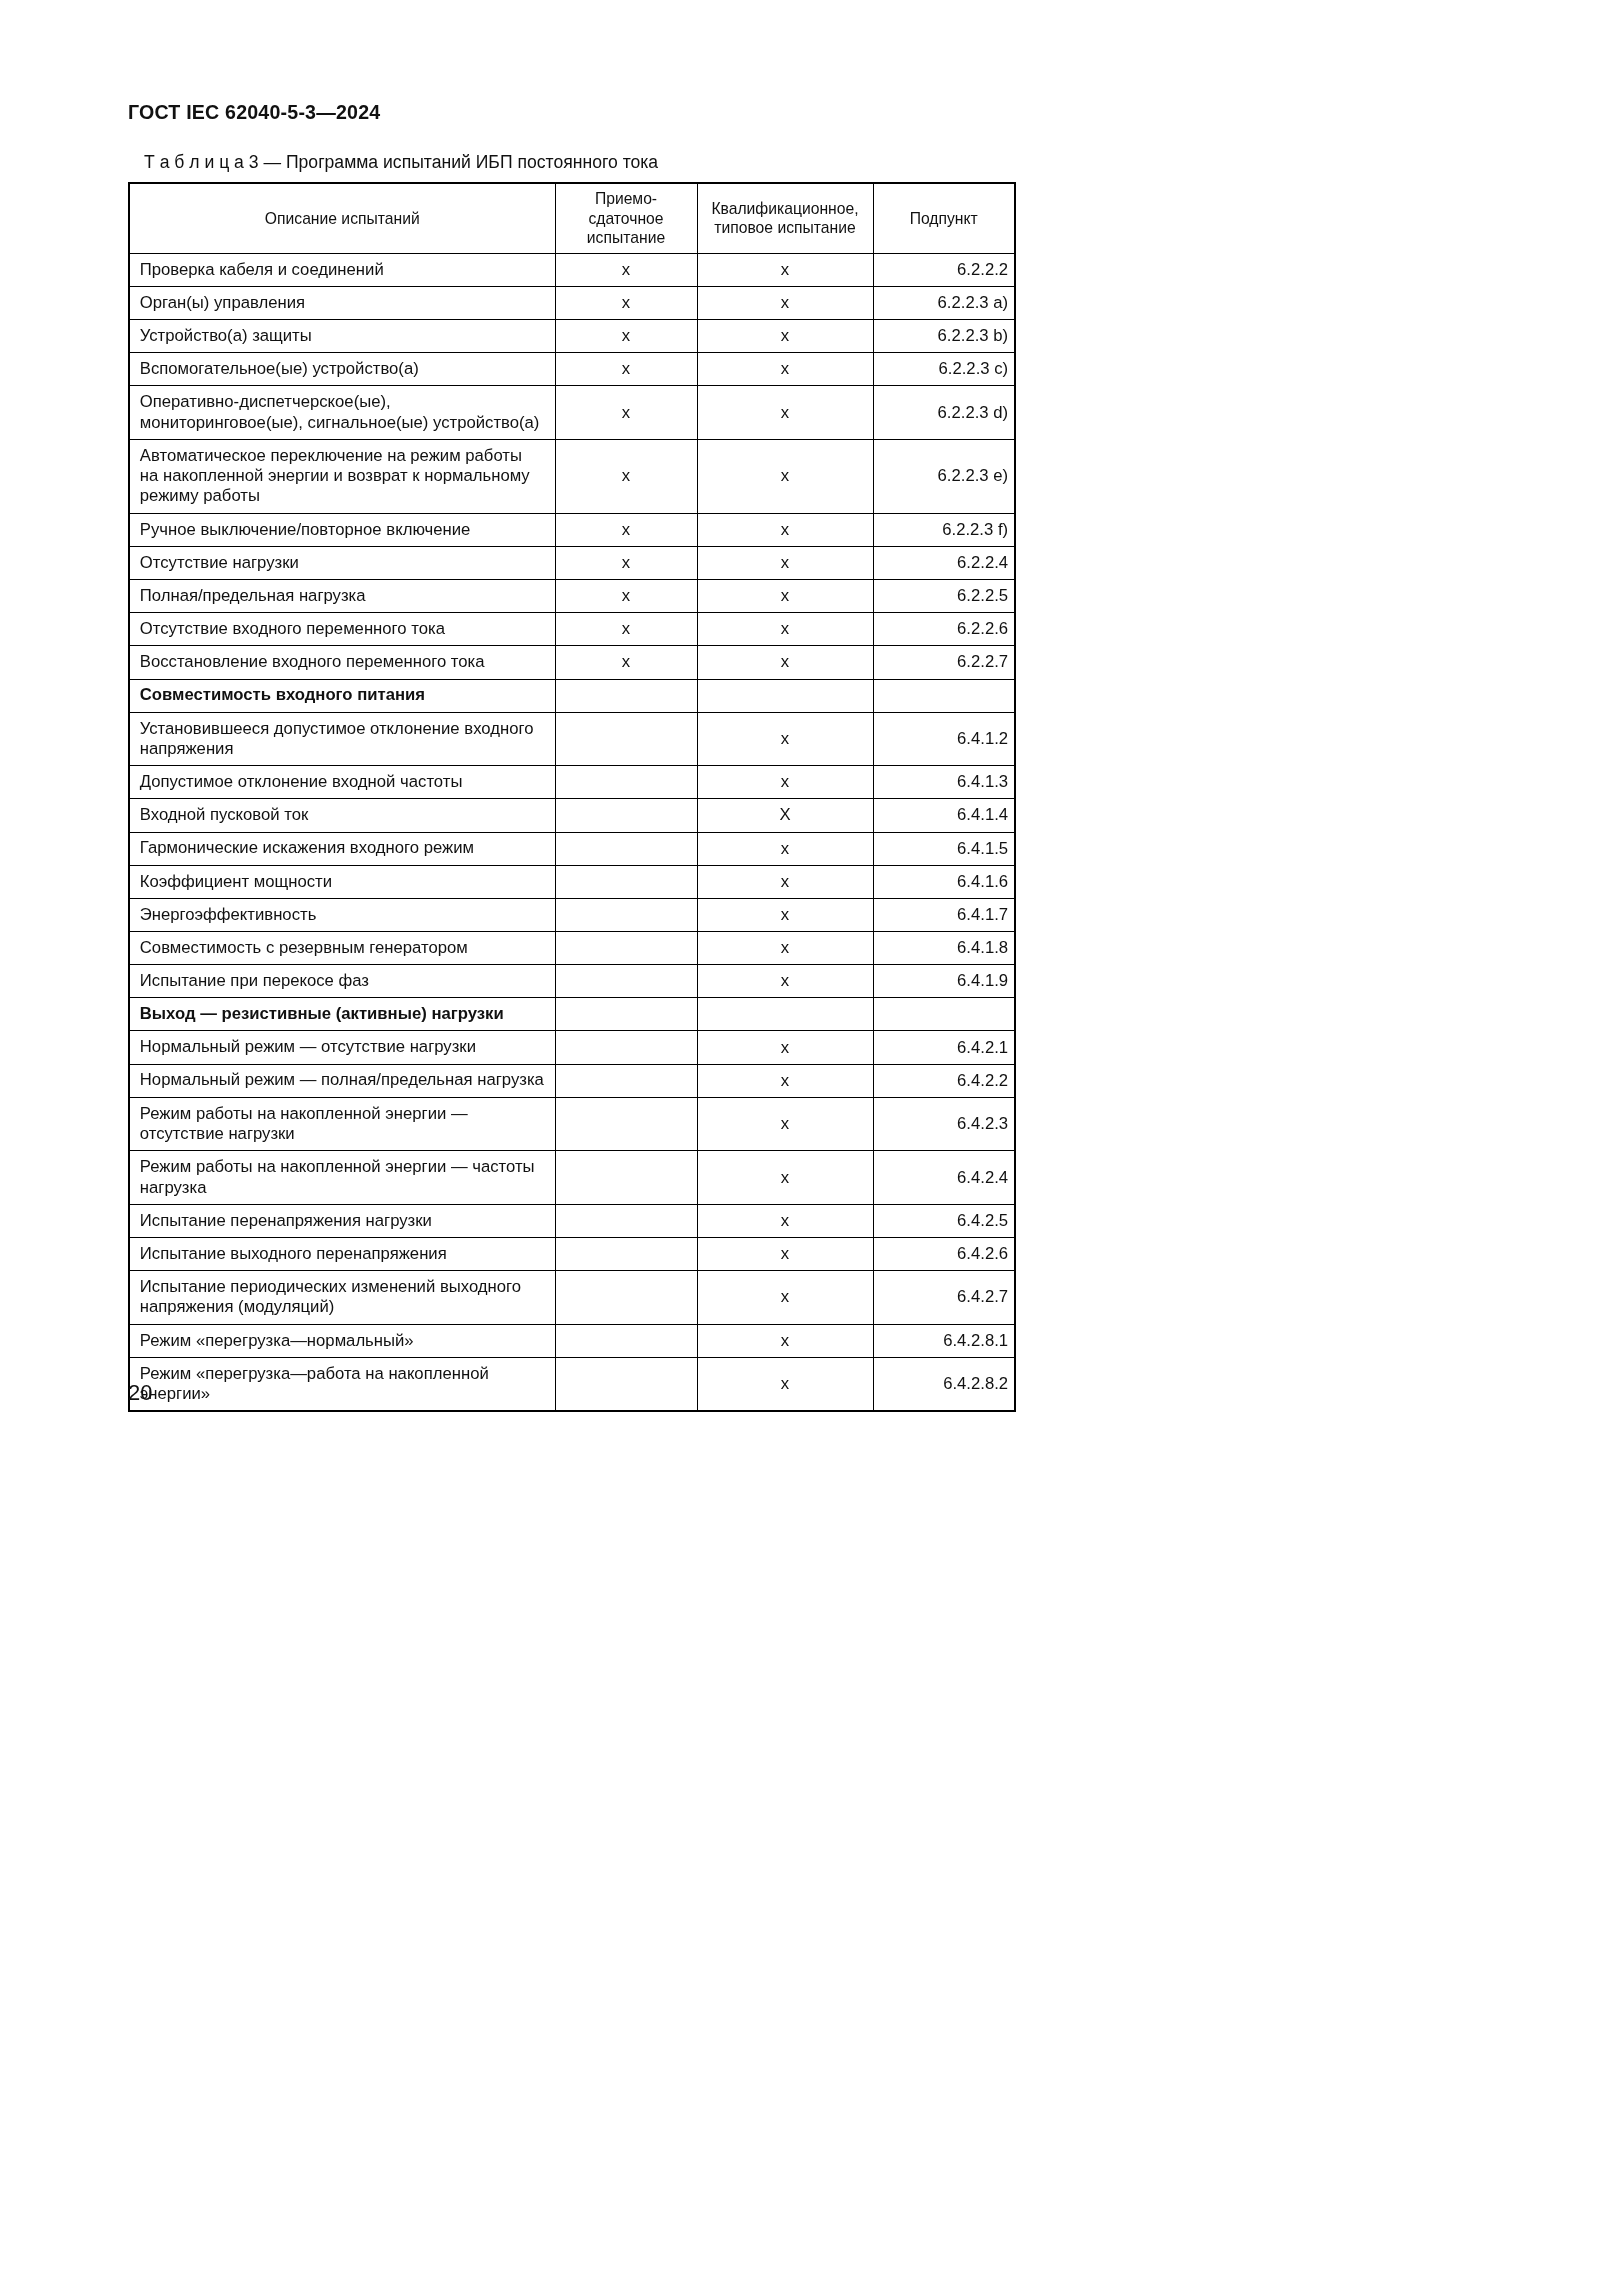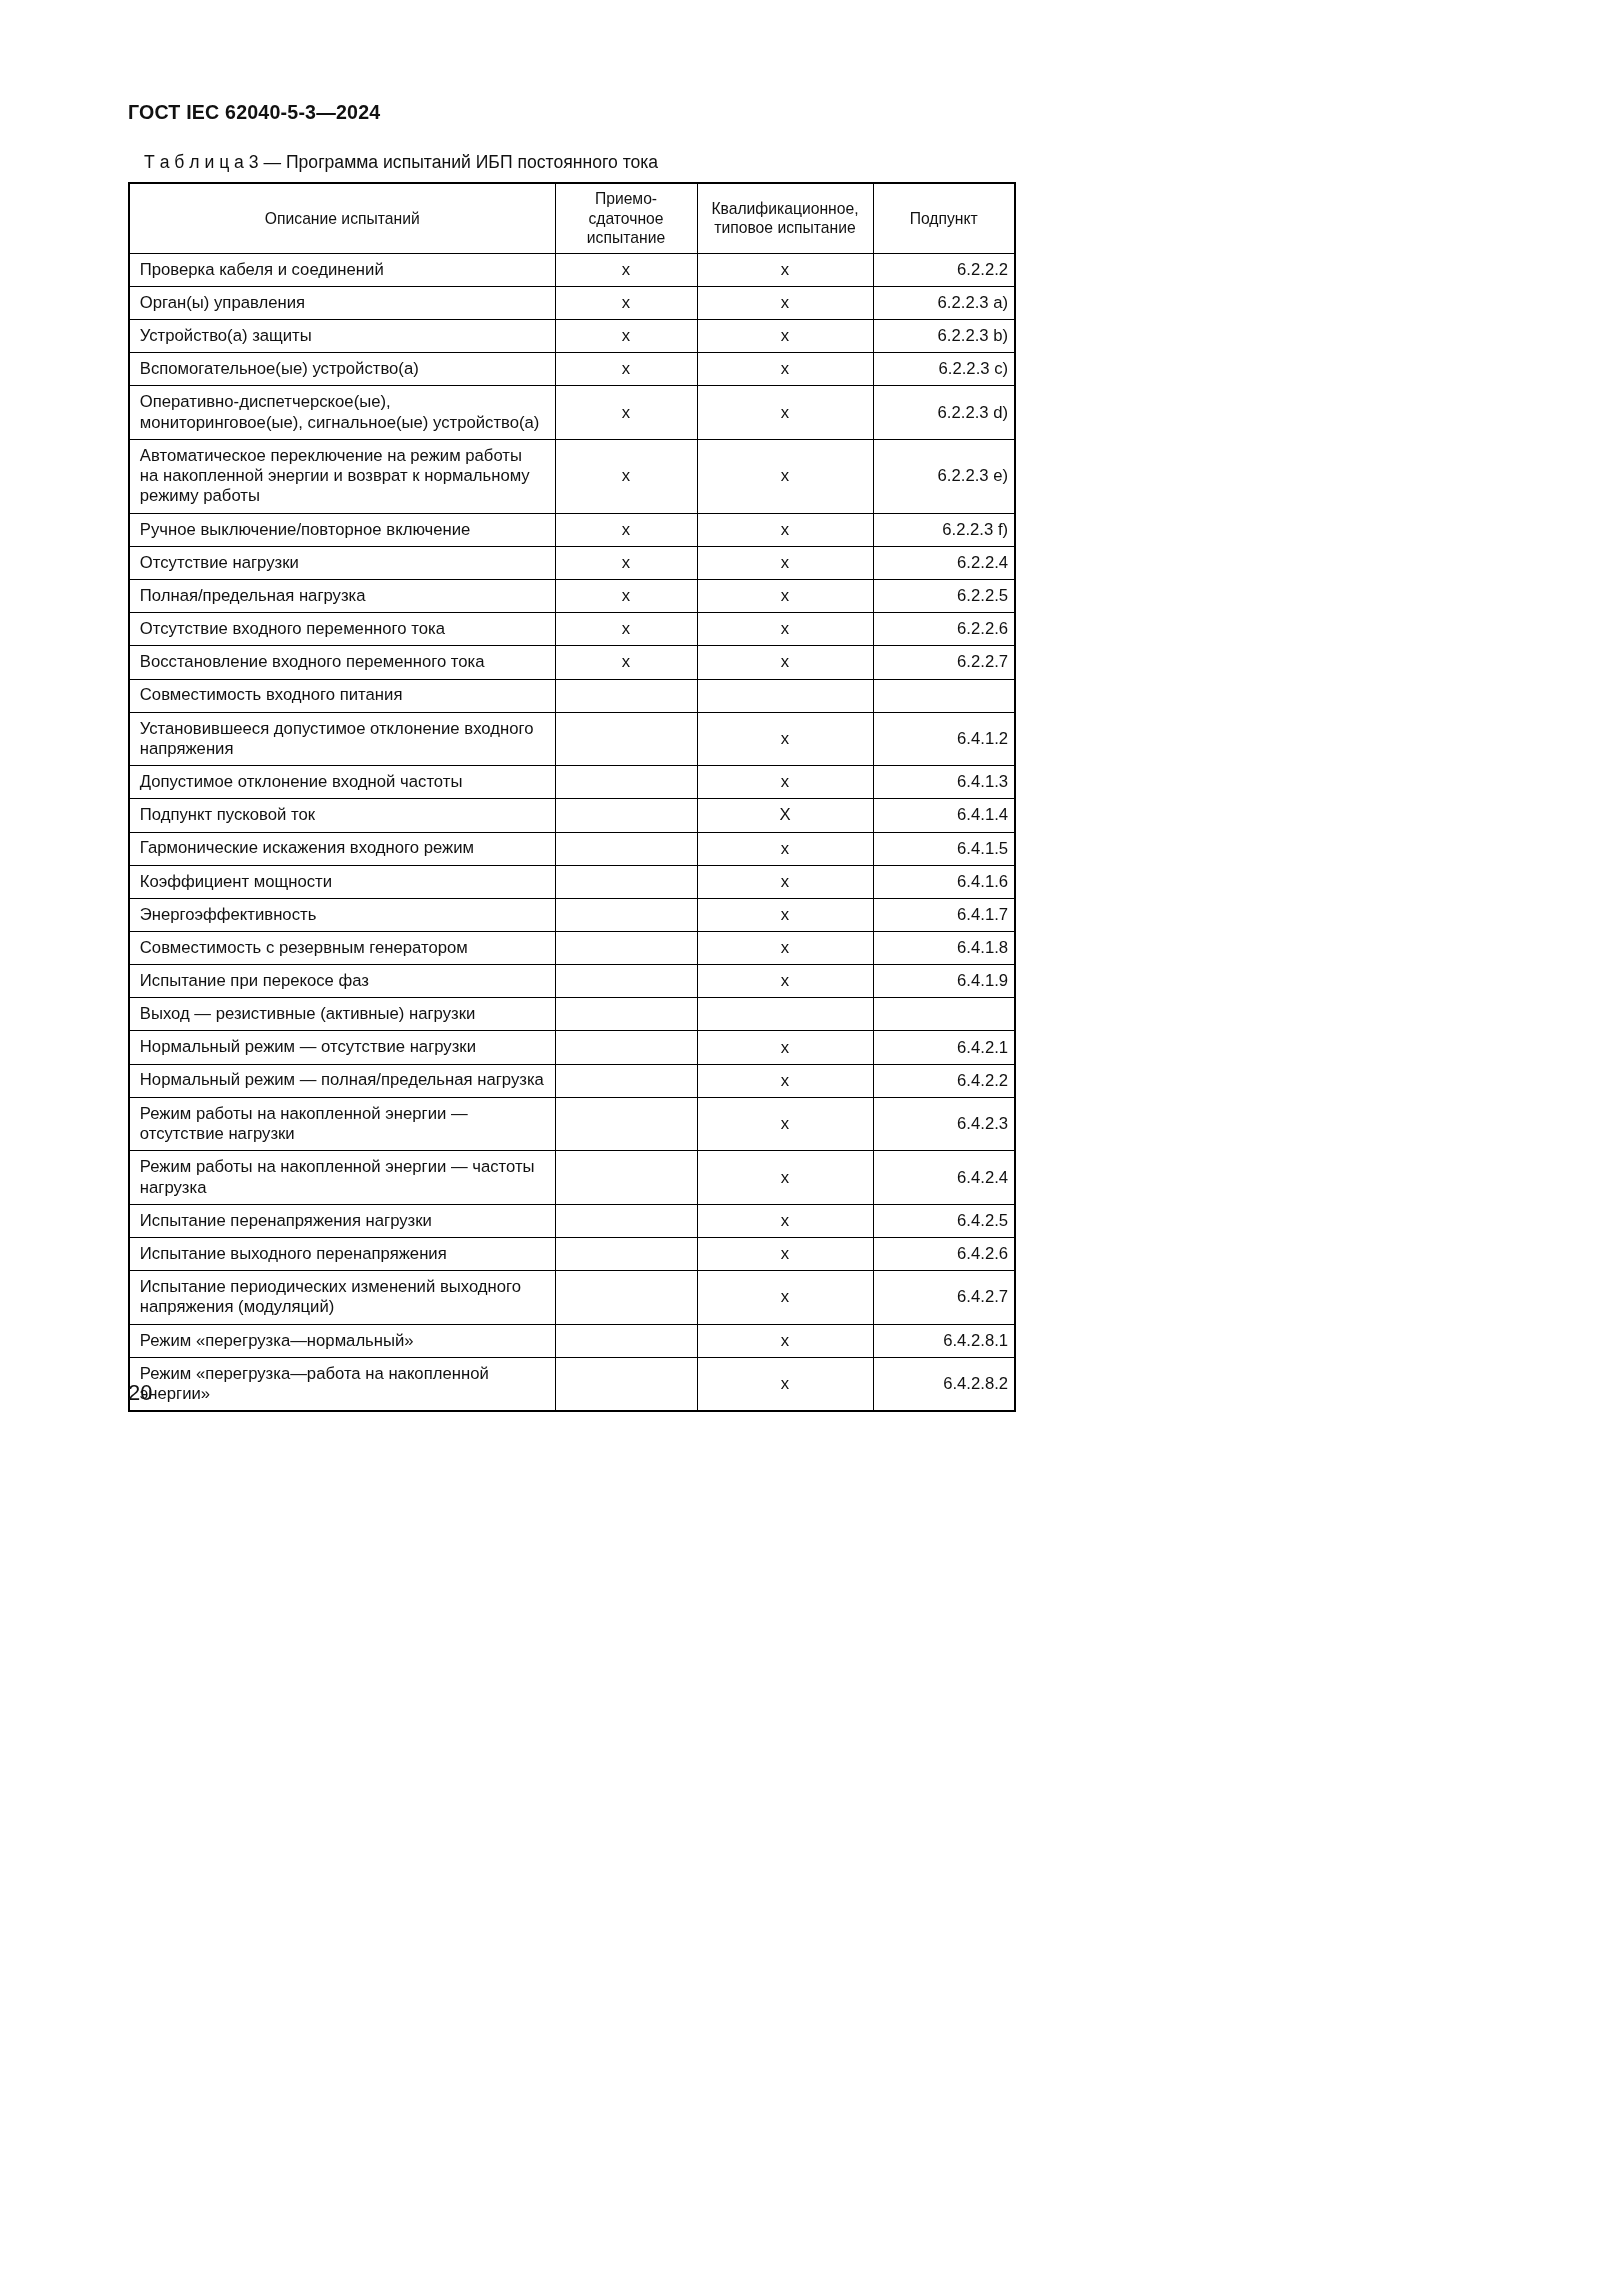--- a/index.html
+++ b/index.html
@@ -47,21 +47,21 @@
     font-size: 15.7px;
     text-align: center;
     padding: 4.9px 5.9px;
     line-height: 1.25;
   }
   td.c-desc {
     text-align: left;
     padding: 5.9px 9.8px;
     line-height: 1.22;
   }
-  td.c-desc.section { font-weight: normal; }
+  td.c-desc.section { font-weight: bold; }
   td.c-mark {
     text-align: center;
     padding: 5.9px 3.9px;
   }
   td.c-sub {
     text-align: right;
     padding: 5.9px 5.9px;
   }
   .page-number {
     position: absolute;
@@ -173,21 +173,21 @@
           <td class="c-mark">x</td>
           <td class="c-sub">6.4.1.2</td>
         </tr>
         <tr>
           <td class="c-desc">Допустимое отклонение входной частоты</td>
           <td class="c-mark"></td>
           <td class="c-mark">x</td>
           <td class="c-sub">6.4.1.3</td>
         </tr>
         <tr>
-          <td class="c-desc">Подпункт пусковой ток</td>
+          <td class="c-desc">Входной пусковой ток</td>
           <td class="c-mark"></td>
           <td class="c-mark">X</td>
           <td class="c-sub">6.4.1.4</td>
         </tr>
         <tr>
           <td class="c-desc">Гармонические искажения входного режим</td>
           <td class="c-mark"></td>
           <td class="c-mark">x</td>
           <td class="c-sub">6.4.1.5</td>
         </tr>

